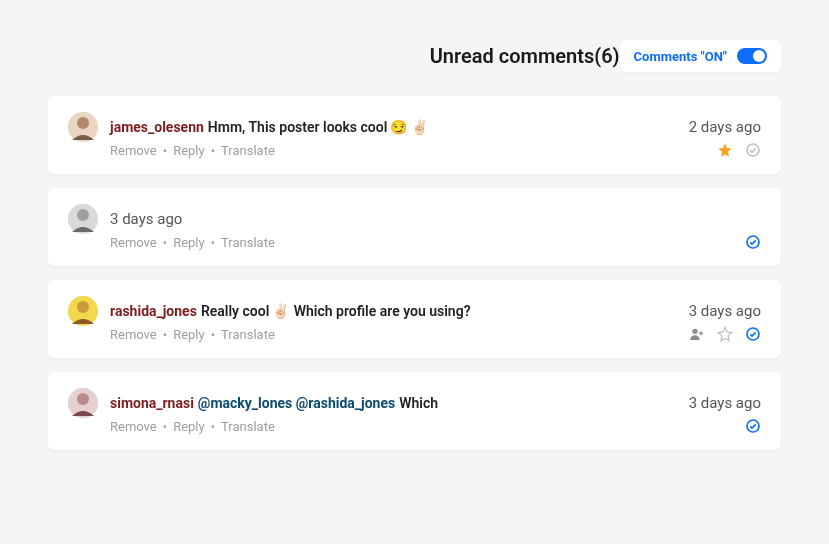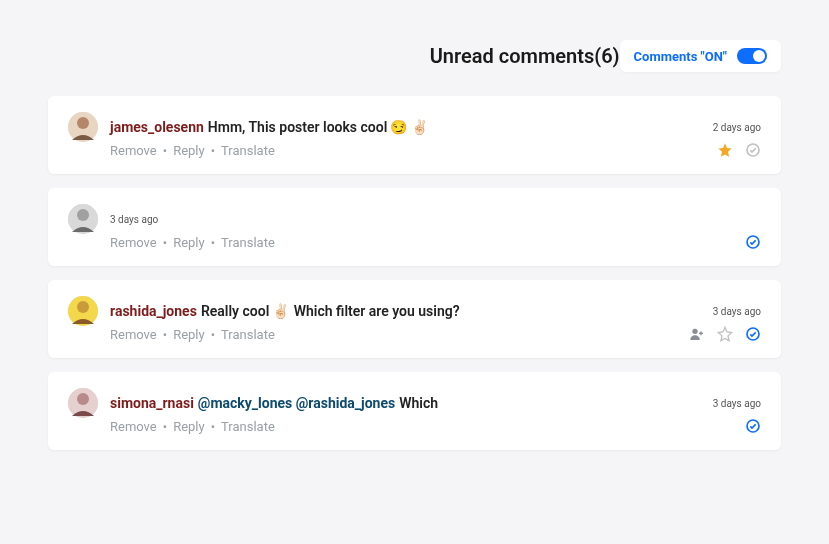--- a/index.html
+++ b/index.html
@@ -88,21 +88,21 @@
   }
   .username {
     color: #7f1d1d;
     font-weight: 700;
   }
   .mention {
     color: #0c4a6e;
     font-weight: 700;
   }
   .timestamp {
-    font-size: 10px;
+    font-size: 15px;
     color: #555;
     white-space: nowrap;
   }
   .comment-actions {
     display: flex;
     align-items: center;
     justify-content: space-between;
     margin-top: 0;
     padding-left: 42px;
   }
@@ -221,21 +221,21 @@
     <div class="comment-top">
       <span class="avatar">
         <svg viewBox="0 0 30 30">
             <circle cx="15" cy="15" r="15" fill="#f2d84a"></circle>
             <circle cx="15" cy="11" r="6" fill="#c99b3a"></circle>
             <path d="M4 28 Q15 18 26 28" fill="#8a5a2a"></path>
           </svg>
       </span>
       <div class="comment-text">
         <span class="username">rashida_jones</span>
-        <span>Really cool ✌🏻 Which filter are you using?</span>
+        <span>Really cool ✌🏻 Which profile are you using?</span>
       </div>
       <span class="timestamp">3 days ago</span>
     </div>
     <div class="comment-actions">
       <div class="action-links">
         <span class="action-link">Remove</span>
         <span class="dot">•</span>
         <span class="action-link">Reply</span>
         <span class="dot">•</span>
         <span class="action-link">Translate</span>

